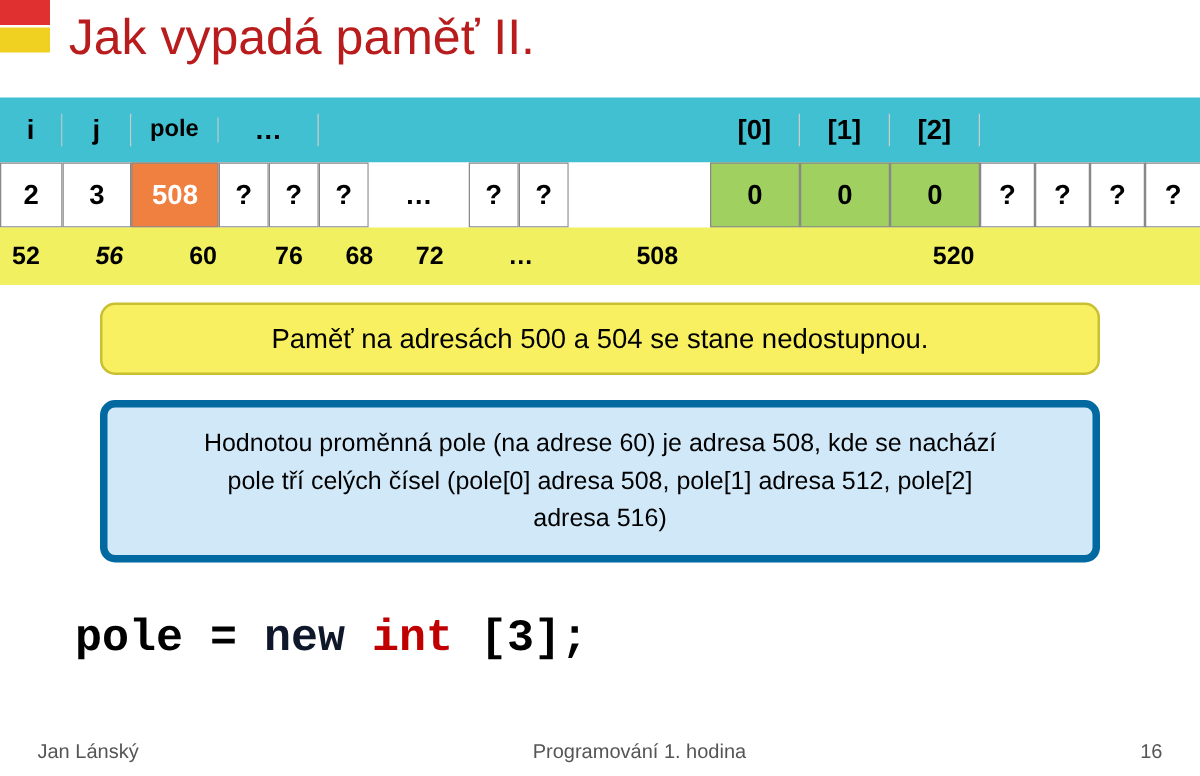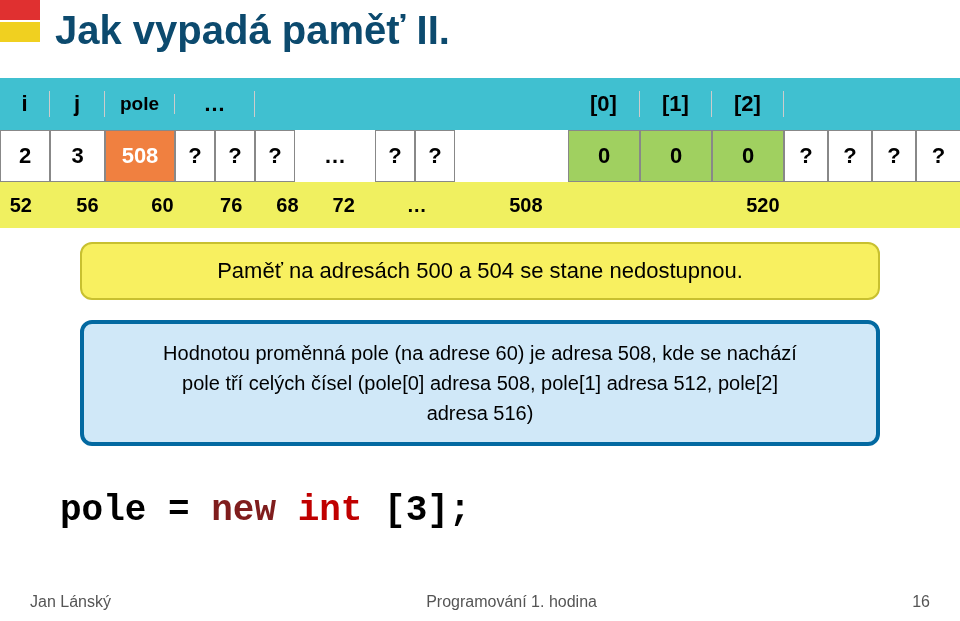--- a/index.html
+++ b/index.html
@@ -23,22 +23,22 @@
     }
     .sq-red { width: 40px; height: 20px; background: #e03030; }
     .sq-yellow { width: 40px; height: 20px; background: #f0d020; }
 
     
     .title {
       position: absolute;
       top: 8px;
       left: 55px;
       font-size: 40px;
-      font-weight: bold;
-      color: #0c4a6e;
+      font-weight: normal;
+      color: #b91c1c;
     }
 
     
     .header-row {
       position: absolute;
       top: 78px;
       left: 0;
       width: 960px;
       display: flex;
       align-items: center;
@@ -117,35 +117,35 @@
       position: absolute;
       top: 320px;
       left: 80px;
       width: 800px;
       background: #d0e8f8;
       border-radius: 12px;
       padding: 14px 11px;
       font-size: 20px;
       text-align: center;
       color: #000;
-      border: 4px solid #0369a1;
+      border: 6px solid #0369a1;
       line-height: 1.5;
     }
 
     
     .code-line {
       position: absolute;
       top: 490px;
       left: 60px;
       font-family: 'Courier New', Courier, monospace;
       font-size: 36px;
       font-weight: bold;
       color: #000;
     }
-    .code-line .kw-blue { color: #7f1d1d; }
+    .code-line .kw-blue { color: #0f172a; }
     .code-line .kw-red { color: #c00000; }
 
     
     .footer {
       position: absolute;
       bottom: 10px;
       left: 0;
       width: 960px;
       display: flex;
       justify-content: space-between;
@@ -208,21 +208,21 @@
   <div class="data-cell" style="width:72px;background:#a0d060;">0</div>
   <div class="data-cell" style="width:72px;background:#a0d060;">0</div>
   <div class="data-cell" style="width:44px;background:#ffffff;">?</div>
   <div class="data-cell" style="width:44px;background:#ffffff;">?</div>
   <div class="data-cell" style="width:44px;background:#ffffff;">?</div>
   <div class="data-cell" style="width:44px;background:#ffffff;border-right:none;">?</div>
 </div>
 
 <div class="addr-row">
   <div class="addr-cell" style="width:50px;">52</div>
-  <div class="addr-cell" style="width:55px;">56</div>
+  <div class="addr-cell" style="width:55px;font-style:italic;">56</div>
   <div class="addr-cell" style="width:70px;">60</div>
   <div class="addr-cell" style="width:40px;">76</div>
   <div class="addr-cell" style="width:40px;text-align:right;">68</div>
   <div class="addr-cell" style="width:40px;">72</div>
   <div class="addr-cell" style="width:80px;">…</div>
   <div class="addr-cell" style="flex:1;"></div>
   <div class="addr-cell" style="width:72px;">508</div>
   <div class="addr-cell" style="width:72px;"></div>
   <div class="addr-cell" style="width:72px;"></div>
   <div class="addr-cell" style="width:44px;">520</div>

